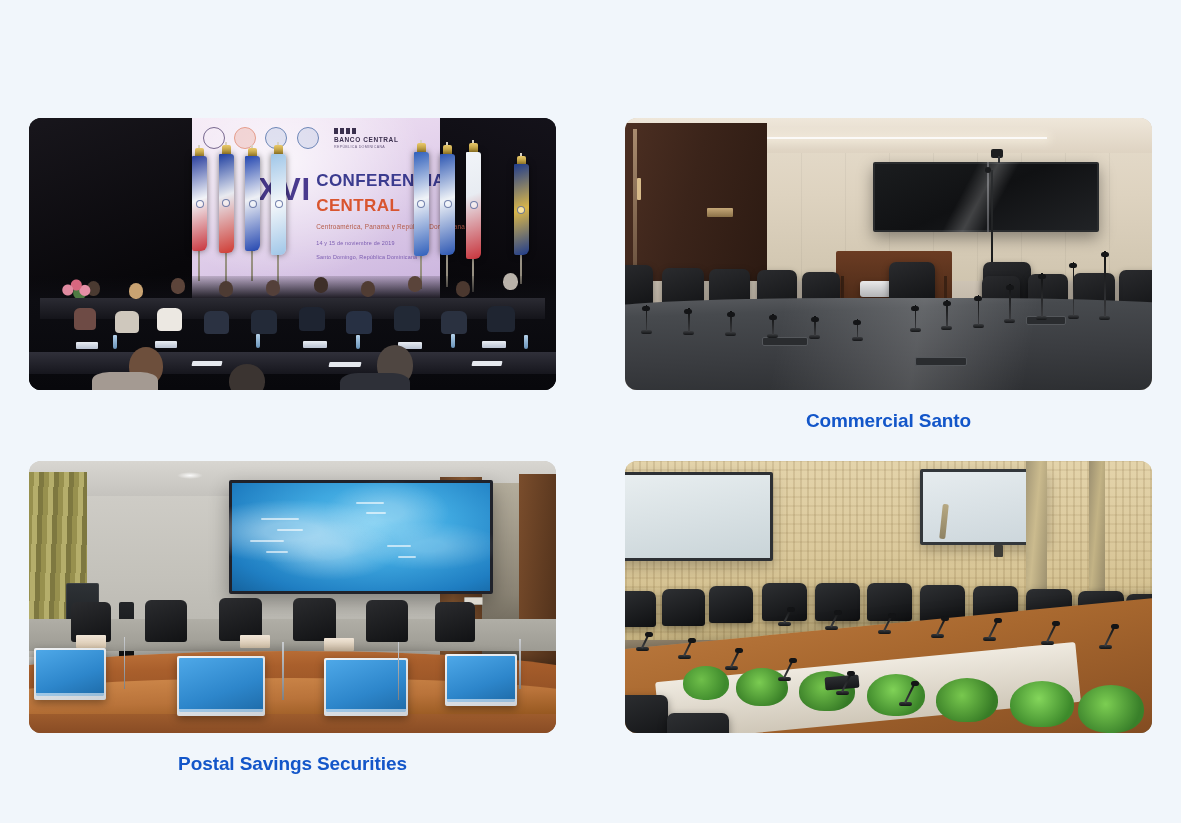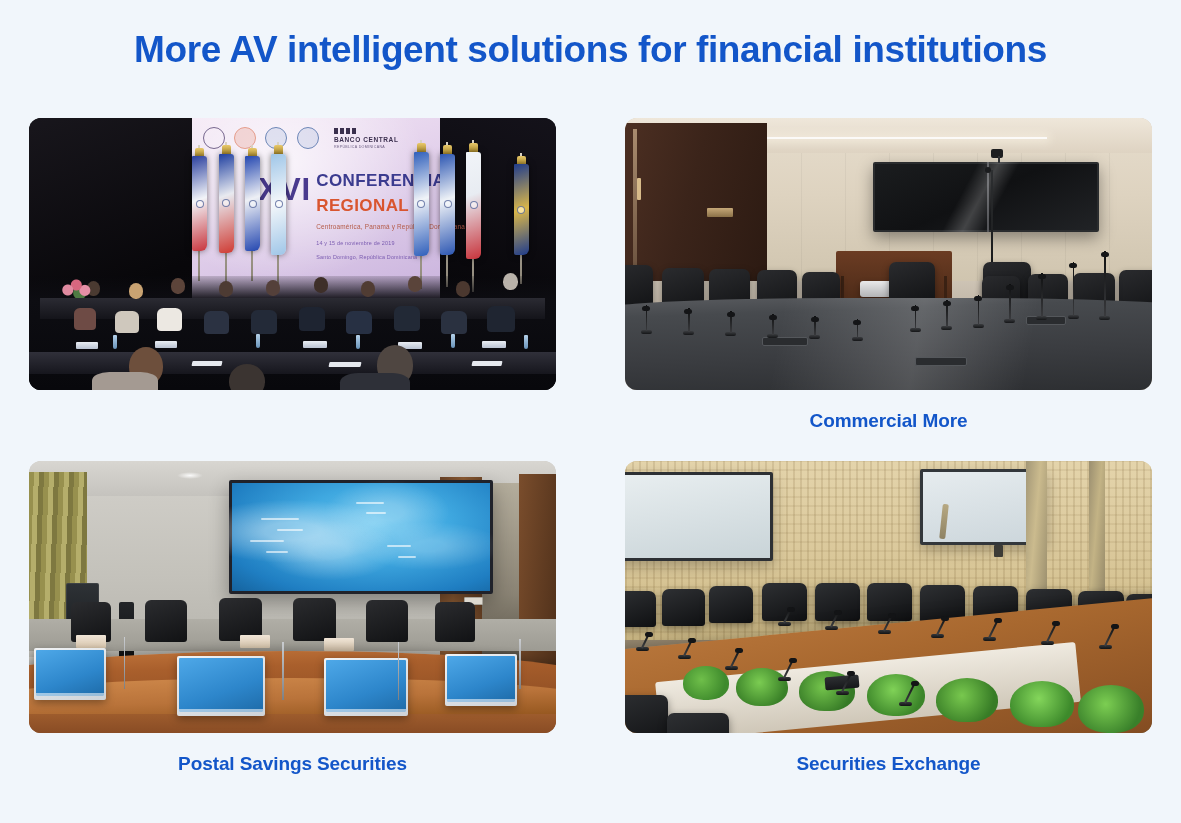--- a/index.html
+++ b/index.html
@@ -324,21 +324,20 @@
     background:linear-gradient(180deg,#121314,#3c3e41); transform-origin:bottom; }
   .p4 .gmic4 .c { position:absolute; width:8px; height:5px; background:#131416; border-radius:3px; }
   .p4 .box4 { left:38%; bottom:16%; width:34px; height:13px;
     background:linear-gradient(180deg,#2e3033,#16171a); border-radius:2px; transform:rotate(-5deg); }
 </style>
 </head>
 <body>
 
 <div class="page">
 
-  <h1 class="page-title">More AV intelligent solutions for financial institutions</h1>
 
   <div class="grid">
 
     <div class="cell">
       <div class="photo p1">
         <div class="scene">
           <div class="abs stage-dark-l"></div>
           <div class="abs banner"></div>
           <div class="abs banner-shine"></div>
           <div class="abs stage-dark-r"></div>
@@ -355,21 +354,21 @@
                   <i></i>
                   <i></i>
               </span>
               <span class="bc-t1">BANCO CENTRAL</span>
               <span class="bc-t2">REPÚBLICA DOMINICANA</span>
             </span>
           </div>
 
           <div class="abs xvi">XVI</div>
           <div class="abs conf1">CONFERENCIA</div>
-          <div class="abs conf2">REGIONAL</div>
+          <div class="abs conf2">CENTRAL</div>
           <div class="abs conf3">Centroamérica, Panamá y República Dominicana</div>
           <div class="abs conf4">14 y 15 de noviembre de 2019</div>
           <div class="abs conf5">Santo Domingo, República Dominicana</div>
 
           <div class="flag" style="left:31%; top:10%; height:50%;">
             <div class="pole"></div>
               <div class="fin"></div>
             <div class="cloth" style="background:linear-gradient(160deg,#2a3f9e 0%,#f2f4f8 46%,#c8353d 100%);"></div>
             <div class="emb"></div>
           </div>
@@ -578,21 +577,21 @@
               <div class="neck"></div>
               <div class="cap"></div>
           </div>
           <div class="gmic" style="left:43%; top:75%; height:19px;">
             <div class="base"></div>
               <div class="neck"></div>
               <div class="cap"></div>
           </div>
         </div>
       </div>
-      <div class="caption">Commercial More</div>
+      <div class="caption">Commercial Santo</div>
     </div>
 
     <div class="cell row2">
       <div class="photo p3">
         <div class="scene">
           <div class="abs wall"></div>
           <div class="abs ceiling"></div>
           <div class="abs ceil-ring"></div>
           <div class="abs curtain"></div>
           <div class="abs corridor"></div>
@@ -763,17 +762,16 @@
           <div class="gmic4" style="left:90%; top:61%; height:22px;">
             <div class="b"></div>
               <div class="n" style="transform:rotate(26deg);"></div>
               <div class="c" style="left:12px; top:-3px;"></div>
           </div>
 
           <div class="chair4" style="left:-4%; bottom:-6%; width:64px; height:54px;"></div>
           <div class="chair4" style="left:8%;  bottom:-12%; width:62px; height:52px;"></div>
         </div>
       </div>
-      <div class="caption">Securities Exchange</div>
     </div>
 
   </div>
 </div>
 
 </body></html>

